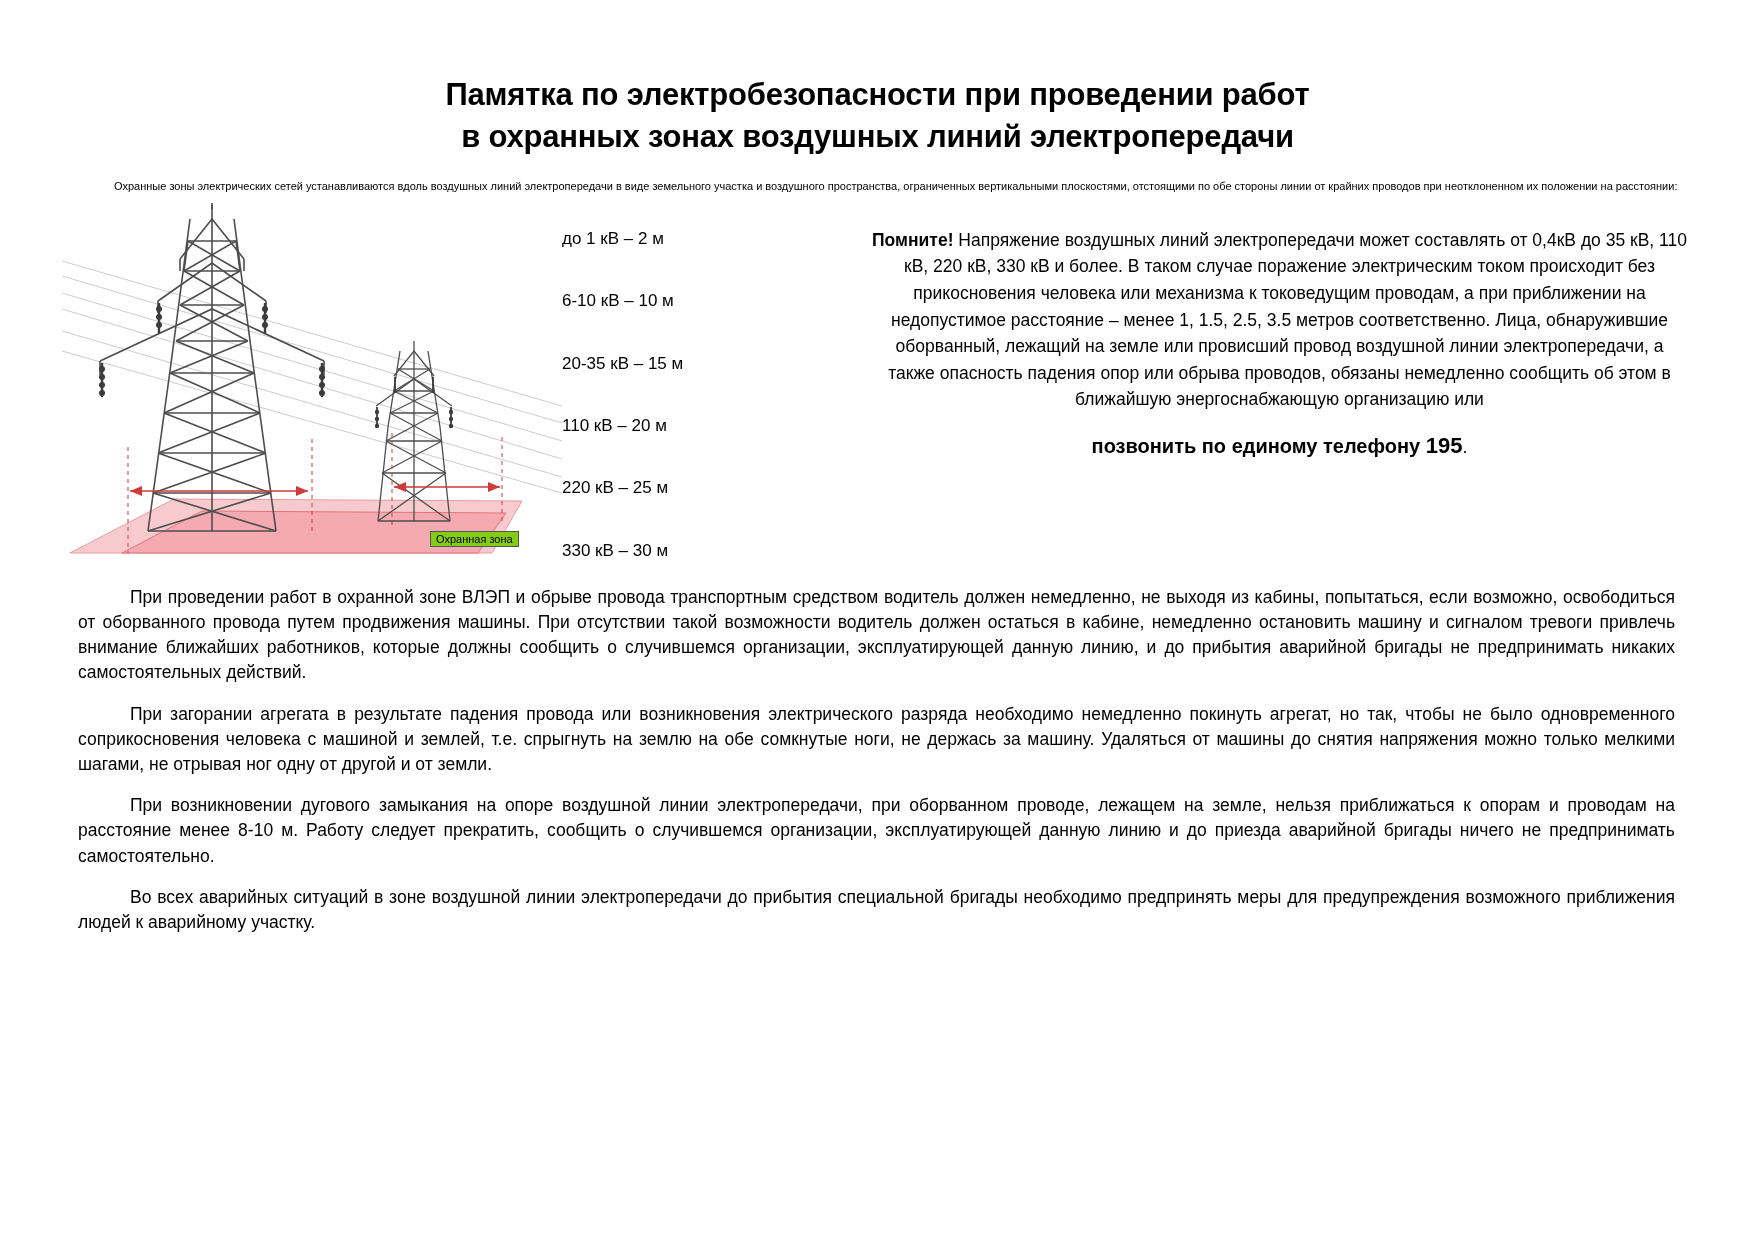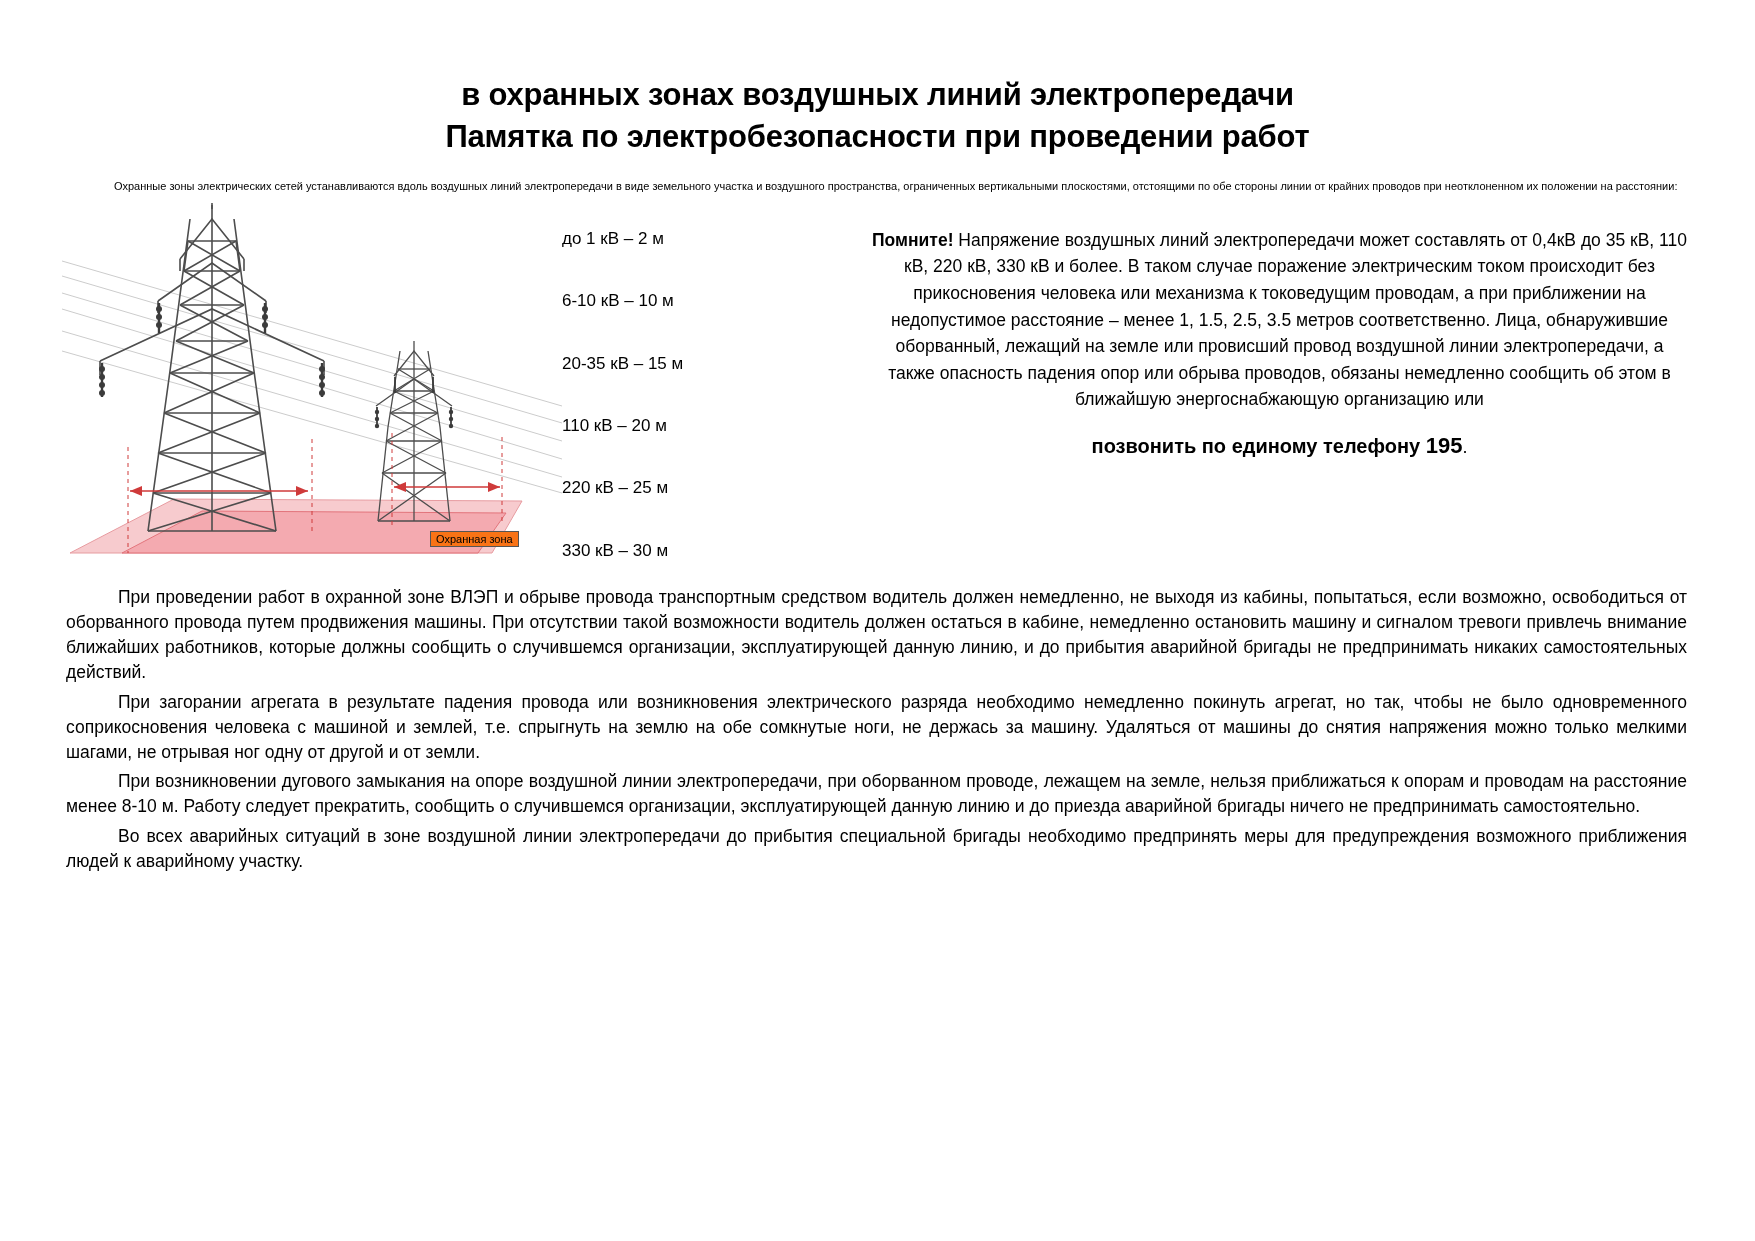--- a/index.html
+++ b/index.html
@@ -101,43 +101,43 @@
     font-size: 18px;
   }
   .body-text {
     margin-top: 16px;
   }
   .body-text p {
     font-size: 17.5px;
     line-height: 1.44;
     text-align: justify;
     text-indent: 52px;
-    margin: 4px;
+    margin: 16px;
     padding: 0 2px 0 0;
   }
   .caption-box {
     position: absolute;
     left: 368px;
     top: 330px;
     border: 1px solid #555;
-    background: #f97316;
+    background: #84cc16;
     font-size: 11px;
     padding: 1px 5px;
     line-height: 1.1;
     white-space: nowrap;
   }
 </style>
 </head>
 <body>
 
 <div class="page">
 
   <h1 class="title">
+    <span class="line">Памятка по электробезопасности при проведении работ</span>
     <span class="line">в охранных зонах воздушных линий электропередачи</span>
-    <span class="line">Памятка по электробезопасности при проведении работ</span>
   </h1>
 
   <p class="intro">Охранные зоны электрических сетей устанавливаются вдоль воздушных линий электропередачи в виде земельного участка и воздушного пространства, ограниченных вертикальными плоскостями, отстоящими по обе стороны линии от крайних проводов при неотклоненном их положении на расстоянии:</p>
 
   <div class="mid">
 
     <div class="figure">
       <svg width="500" height="368" viewBox="0 0 500 368">
 
         <polygon points="8,352 112,298 460,300 430,352" fill="#f6c3c6" stroke="#e38a90" stroke-width="1" opacity="0.85"></polygon>

